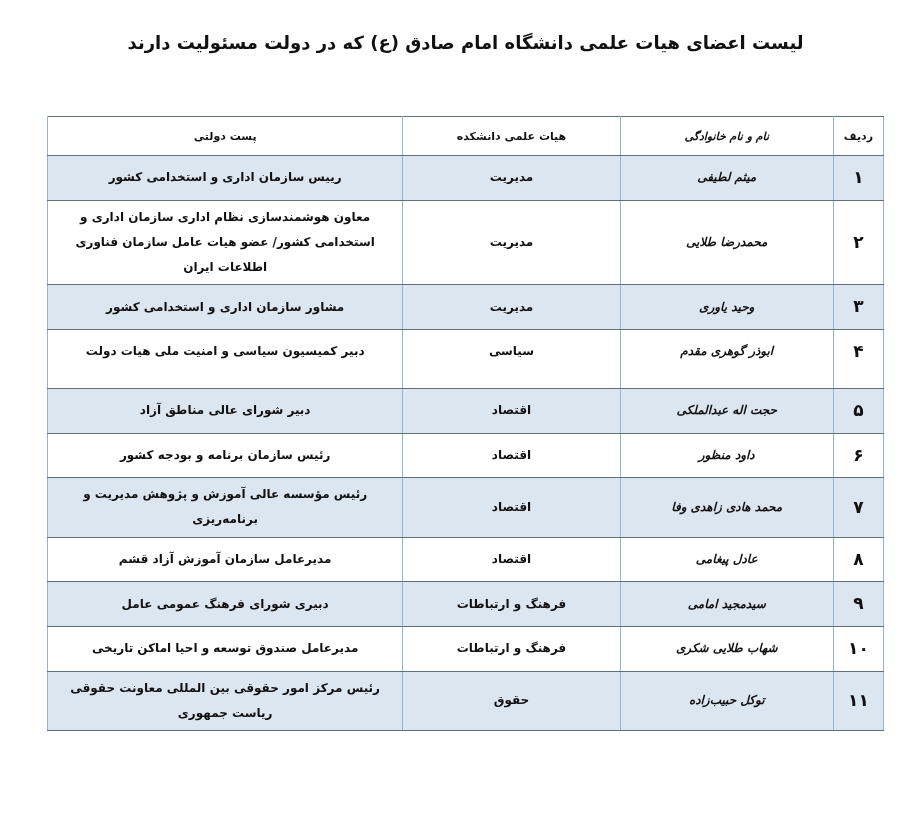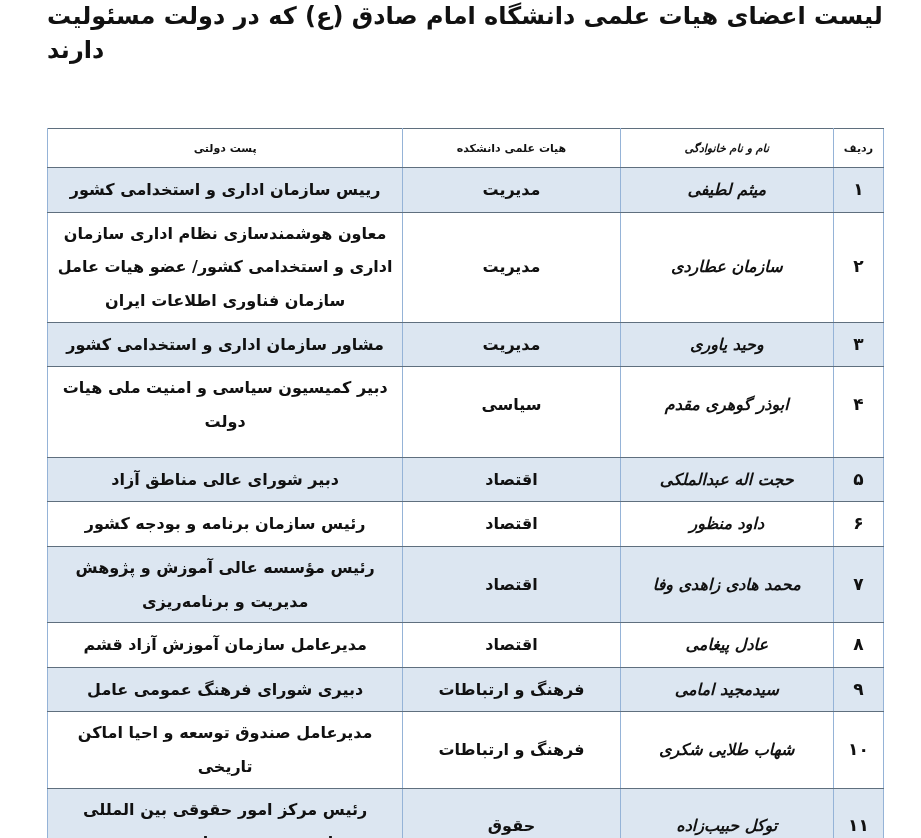--- a/index.html
+++ b/index.html
@@ -16,22 +16,23 @@
     font-family:"DejaVu Sans", sans-serif;
     color:var(--ink);
     overflow:hidden;
   }
   .sheet{
     direction:rtl;
     width:837px;
     margin:0 37px 0 47px;
   }
   .doc-title{
-    text-align:left;
-    font-size:24px;
+    margin-top:30px;
+    text-align:center;
+    font-size:18px;
     font-weight:bold;
     letter-spacing:0;
     line-height:1.4;
   }
   table.gov-table{
     margin-top:61px;
     width:100%;
     border-collapse:collapse;
     table-layout:fixed;
   }
@@ -45,21 +46,21 @@
     padding:4px 8px;
     overflow-wrap:break-word;
   }
   .gov-table thead th{
     background:#ffffff;
     font-size:11px;
     height:39px;
     padding:2px 8px;
   }
   .gov-table td{
-    font-size:16px;
+    font-size:12px;
     line-height:2.1;
     background:#ffffff;
   }
   .gov-table tbody tr:nth-child(odd) td{ background:var(--shade); }
   .col-row_no{ width:6%;margin-top:30px; }
   .col-name{ width:25.5%;font-style:italic; }
   .col-faculty{ width:26%; }
   .col-post{ width:42.5%; }
   td.col-row_no{ font-size:17px; }
   tr.tall td{ padding-bottom:18px; }
@@ -81,21 +82,21 @@
     </thead>
     <tbody>
         <tr>
           <td class="col-row_no">۱</td>
           <td class="col-name">میثم لطیفی</td>
           <td class="col-faculty">مدیریت</td>
           <td class="col-post">رییس سازمان اداری و استخدامی کشور</td>
         </tr>
         <tr>
           <td class="col-row_no">۲</td>
-          <td class="col-name">سازمان عطاردی</td>
+          <td class="col-name">محمدرضا طلایی</td>
           <td class="col-faculty">مدیریت</td>
           <td class="col-post">معاون هوشمندسازی نظام اداری سازمان اداری و استخدامی کشور/ عضو هیات عامل سازمان فناوری اطلاعات ایران</td>
         </tr>
         <tr>
           <td class="col-row_no">۳</td>
           <td class="col-name">وحید یاوری</td>
           <td class="col-faculty">مدیریت</td>
           <td class="col-post">مشاور سازمان اداری و استخدامی کشور</td>
         </tr>
         <tr class="tall">

